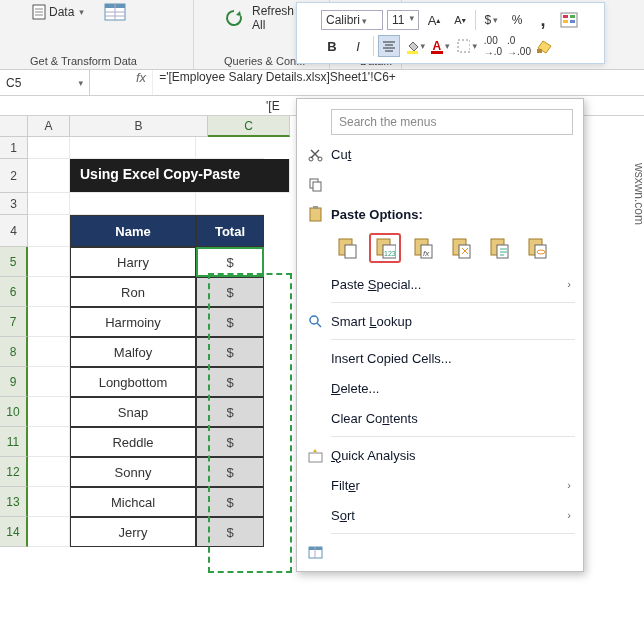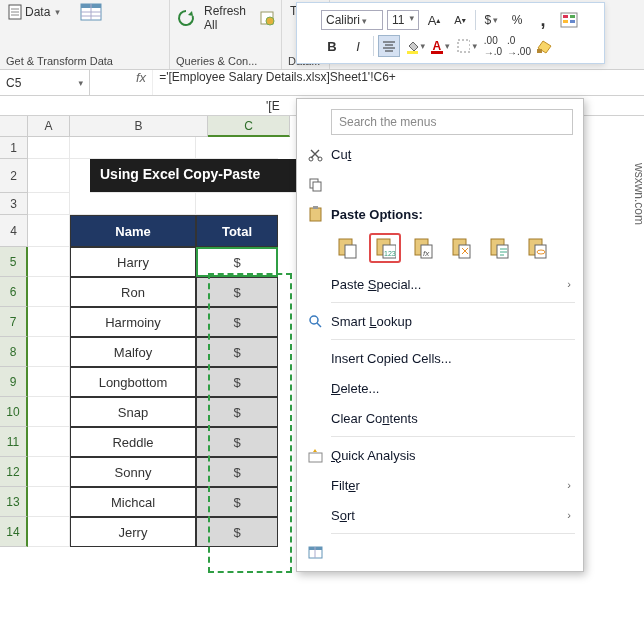--- a/index.html
+++ b/index.html
@@ -1,20 +1,20 @@
 <!DOCTYPE html>
 <html><head>
 <meta charset="utf-8">
 <style>
   * { margin: 0; padding: 0; box-sizing: border-box; }
   body { font-family: "Segoe UI", Tahoma, sans-serif; font-size: 12px; color: #333; background: #fff; width: 644px; height: 631px; overflow: hidden; position: relative; }
 
   
   .ribbon { display: flex; background: #f3f3f3; border-bottom: 1px solid #d0d0d0; height: 70px; }
-  .ribbon-group { border-right: 1px solid #d8d8d8; padding: 2px 6px 0 6px; display: flex; flex-direction: column; justify-content: space-between; }
+  .ribbon-group { border-right: 1px solid #d8d8d8; padding: 2px 6px 0 6px; display: flex; flex-direction: column; justify-content: space-between; margin-left: 24px; }
   .ribbon-btn { display: flex; align-items: center; gap: 3px; font-size: 12px; padding: 2px 2px; color: #333; }
   .ico { display: inline-flex; align-items: center; justify-content: center; }
   .ribbon-bottom-label { font-size: 11px; color: #444; padding: 2px 0 2px 0; white-space: nowrap; }
   .drop { font-size: 9px; color: #666; padding-left: 2px; }
 
   
   .mini-toolbar { position: absolute; left: 296px; top: 2px; background: #fff; border: 1px solid #c1d5ea; border-radius: 0; padding: 4px 24px; box-shadow: 0 2px 6px rgba(0,0,0,0.12); z-index: 50; }
   .mini-row { display: flex; align-items: center; gap: 4px; height: 26px; }
   .mini-font { border: 1px solid #aab; font-size: 12px; padding: 2px 4px; width: 62px; background: #fff; }
   .mini-size { border: 1px solid #aab; font-size: 12px; padding: 2px 4px; width: 32px; background: #fff; text-align: left; }
@@ -40,21 +40,21 @@
   .row-hdr.sel { background: #e3e9dd; color: #2f6e2a; border-right: 2px solid #4c8c2c; }
 
   .rows { display: flex; flex-direction: column; }
   .row { display: flex; height: 30px; }
   .row.hdr-row { height: 32px; }
   .row.top { height: 22px; }
   .row.title-row { height: 34px; }
   .cell { border-right: 1px solid #e8e8e8; border-bottom: 1px solid #e8e8e8; }
   .cell-a { width: 42px; }
   .cell-b { width: 126px; }
-  .cell-c { width: 82px; border-right: none; }
+  .cell-c { width: 68px; border-right: none; }
 
   .title-banner { color: #fff; background: #1e1e1e; font-weight: bold; font-size: 14px; padding: 7px 10px; white-space: nowrap; }
   .tbl-header-cell { background: #203864; color: #fff; text-align: center; font-weight: bold; font-size: 13px; display:flex; align-items:center; justify-content:center; border: 1px solid #333; }
   .tbl-data-name { border: 1px solid #333; text-align: center; font-size: 13px; display:flex; align-items:center; justify-content:center; background:#fff; }
   .selection-bg { background: #d9d9d9; }
   .sel-price { text-align: center; font-size: 13px; display:flex; align-items:center; justify-content:center; color:#444; }
 
   
   .ants-col { position: absolute; left: 208px; top: 273px; width: 84px; height: 300px; pointer-events: none; border: 2px dashed #2f9e44; z-index: 5; }
 
@@ -221,21 +221,21 @@
 <div class="rows" data-name="sheet-body">
   <div class="row top">
     <div class="row-hdr" data-name="row-header">1</div>
     <div class="cell cell-a"></div>
       <div class="cell cell-b"></div>
       <div class="cell cell-c"></div>
   </div>
   <div class="row title-row">
     <div class="row-hdr" data-name="row-header">2</div>
     <div class="cell cell-a"></div>
-    <div class="cell title-banner" style="grid-column: span 2; width: 220px; margin-left: 20px;" data-name="title-banner">Using Excel Copy-Paste</div>
+    <div class="cell title-banner" style="grid-column: span 2; width: 220px;" data-name="title-banner">Using Excel Copy-Paste</div>
   </div>
   <div class="row top">
     <div class="row-hdr" data-name="row-header">3</div>
     <div class="cell cell-a"></div>
       <div class="cell cell-b"></div>
       <div class="cell cell-c"></div>
   </div>
   <div class="row hdr-row">
     <div class="row-hdr" data-name="row-header">4</div>
     <div class="cell cell-a"></div>

